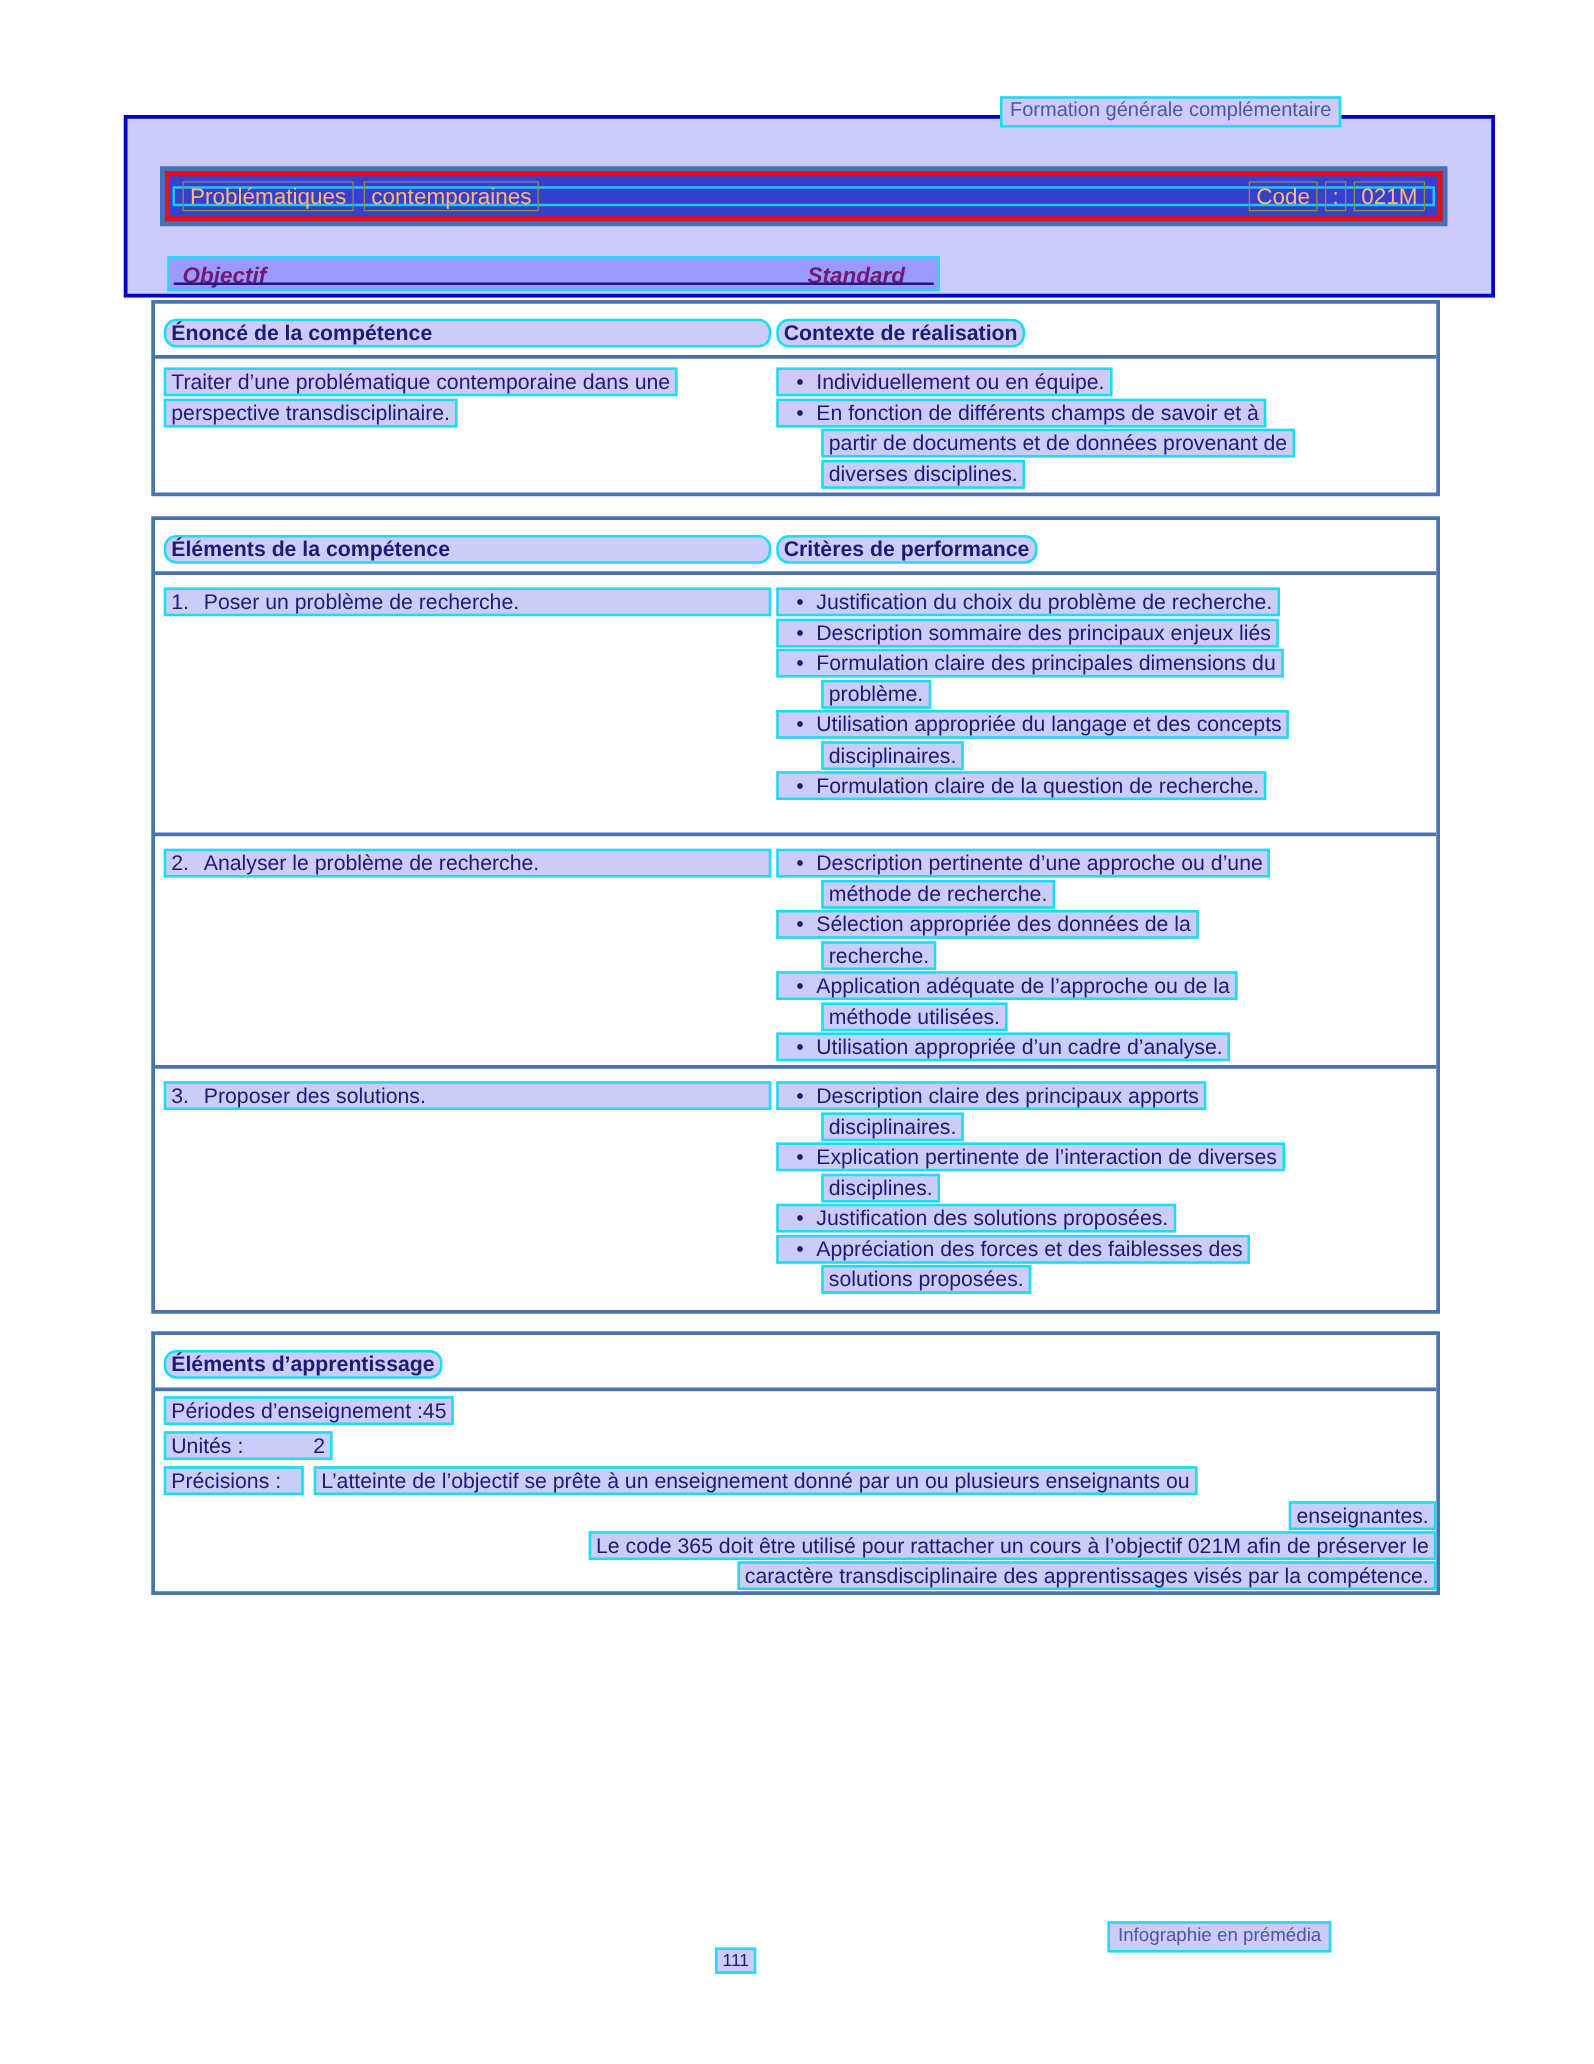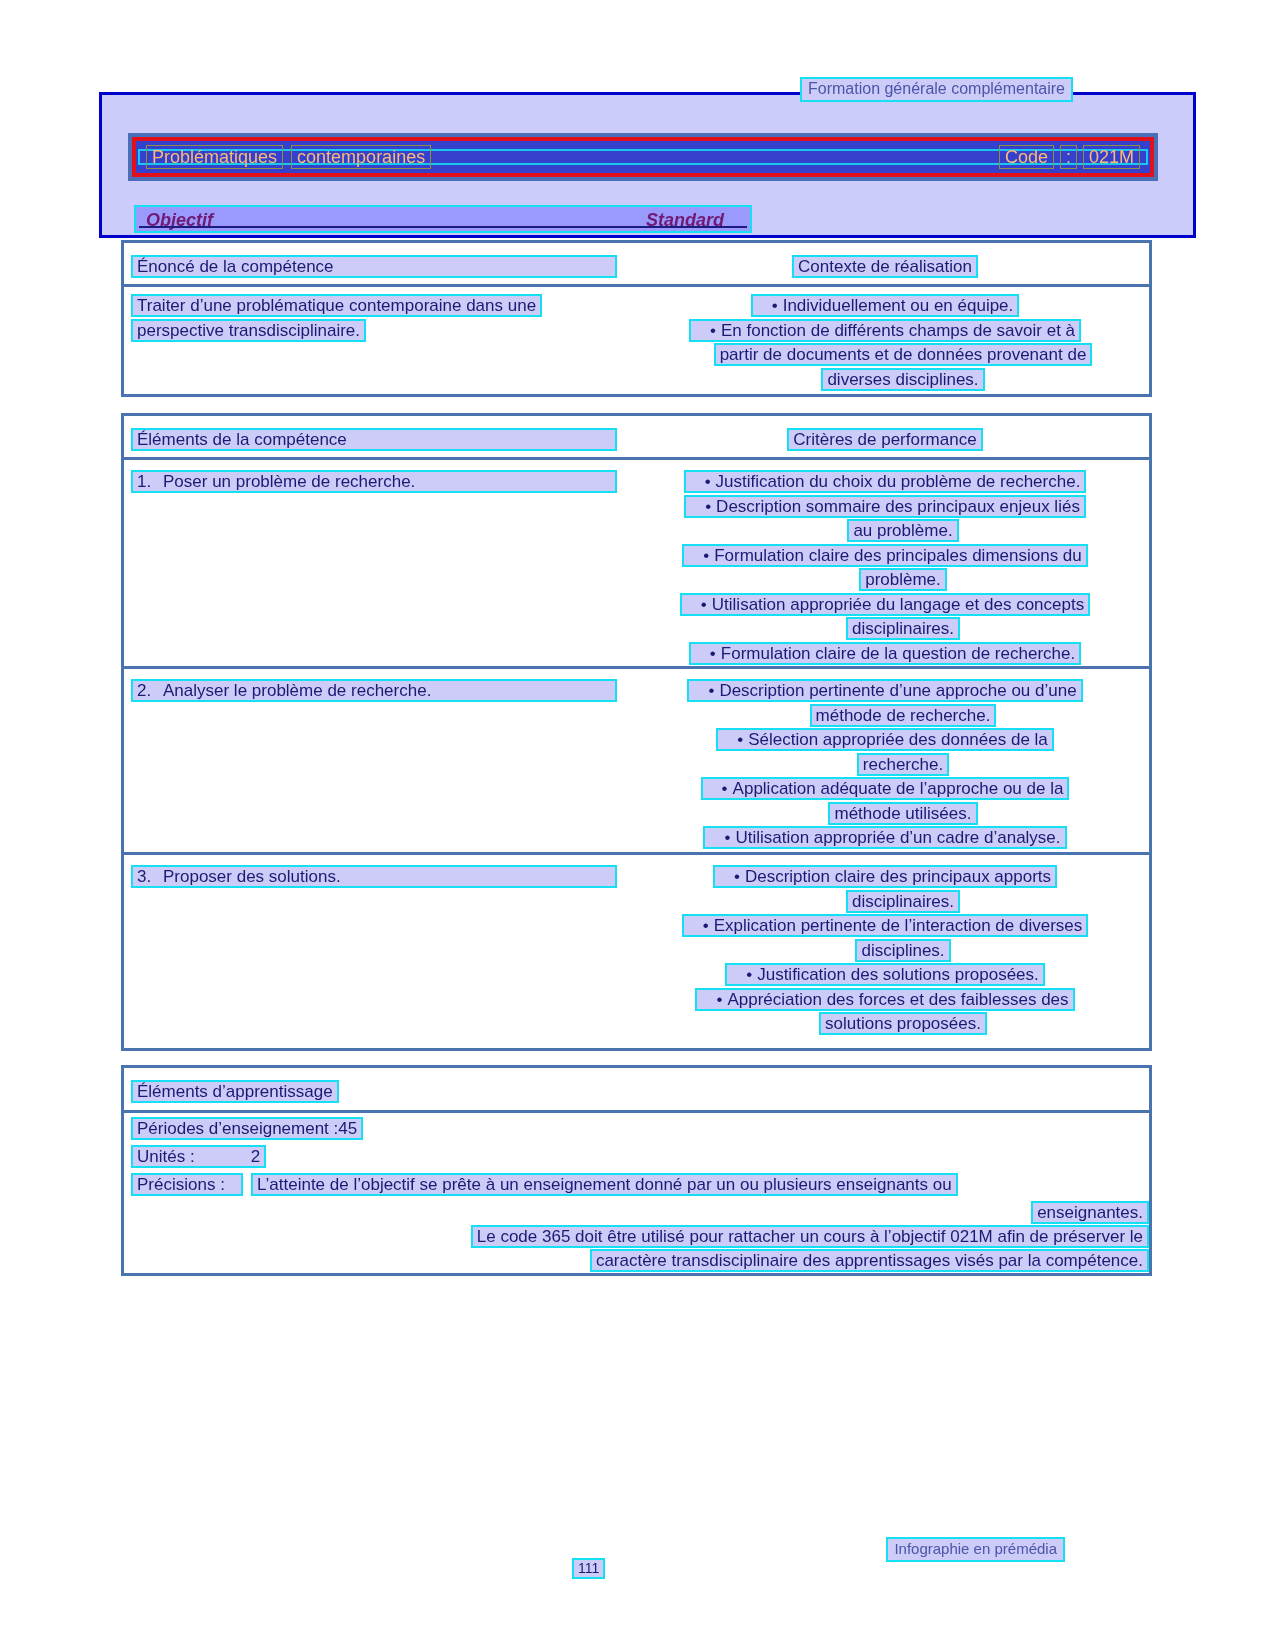--- a/index.html
+++ b/index.html
@@ -9,35 +9,35 @@
   }
   .abs{position:absolute;}
 
   
   .hl{
     display:inline-block;box-sizing:border-box;
     background:#cdccf8;border:2px solid #15dff2;color:#1b1b73;
     font-size:17px;line-height:19px;height:23px;padding:0 4px;
     white-space:nowrap;vertical-align:top;
   }
-  .bold{font-weight:normal;}
+  .bold{font-weight:bold;border-radius:10px;}
   .fullw{width:486px;}
   .ln{height:24.5px;}
   .ln29{height:28px;}
   .num{display:inline-block;width:26px;}
   .blt{display:inline-block;width:26px;padding-left:10px;box-sizing:border-box;}
   .cont .hl{margin-left:36px;}
 
   
   .tbl{position:absolute;left:121px;width:1031px;border:3px solid #4a74b0;box-sizing:border-box;background:#ffffff;}
   .thead{display:flex;border-bottom:3px solid #4a74b0;padding-top:12px;height:29px;}
   .trow{display:flex;padding-top:10px;}
   .rsep{border-top:3px solid #4a74b0;}
   .colL{width:497px;padding-left:7px;box-sizing:border-box;flex:0 0 auto;}
-  .colR{flex:1 1 auto;min-width:0;text-align:center;}
+  .colR{flex:1 1 auto;min-width:0;}
 
   
   .topbox{left:99px;top:92px;width:1097px;height:146px;background:#ccccfa;border:3px solid #0000cc;box-sizing:border-box;}
   .banner{left:26px;top:38px;width:1030px;height:48px;background:#4a6fb8;padding:4px;box-sizing:border-box;}
   .banner-red{width:100%;height:100%;box-sizing:border-box;border:4px solid #e1101a;background:#3540cd;position:relative;}
   .cyanband{position:absolute;left:2px;right:2px;top:8px;bottom:8px;border:2px solid #18c8f0;}
   .bannerrow{position:absolute;left:0;top:0;right:0;bottom:0;display:flex;align-items:center;
     padding:0 10px;color:#fdba74;font-size:18px;z-index:2;}
   .wbox{border:1px solid #8f8f3f;padding:0 5px;line-height:22px;white-space:nowrap;}
   .spacer{flex:1 1 auto;}
@@ -111,21 +111,20 @@
     <div class="colR"><span class="hl bold">Critères de performance</span></div>
   </div>
 
   <div class="trow" style="height:196px">
     <div class="colL">
       <div class="ln"><span class="hl fullw"><span class="num">1.</span><span>Poser un problème de recherche.</span></span></div>
     </div>
     <div class="colR">
       <div class="ln"><span class="hl"><span class="blt">•</span><span>Justification du choix du problème de recherche.</span></span></div>
       <div class="ln"><span class="hl"><span class="blt">•</span><span>Description sommaire des principaux enjeux liés</span></span></div>
-      <div class="ln cont"><span class="hl">au problème.</span></div>
       <div class="ln"><span class="hl"><span class="blt">•</span><span>Formulation claire des principales dimensions du</span></span></div>
       <div class="ln cont"><span class="hl">problème.</span></div>
       <div class="ln"><span class="hl"><span class="blt">•</span><span>Utilisation appropriée du langage et des concepts</span></span></div>
       <div class="ln cont"><span class="hl">disciplinaires.</span></div>
       <div class="ln"><span class="hl"><span class="blt">•</span><span>Formulation claire de la question de recherche.</span></span></div>
     </div>
   </div>
 
   <div class="trow rsep" style="height:173px">
     <div class="colL">

